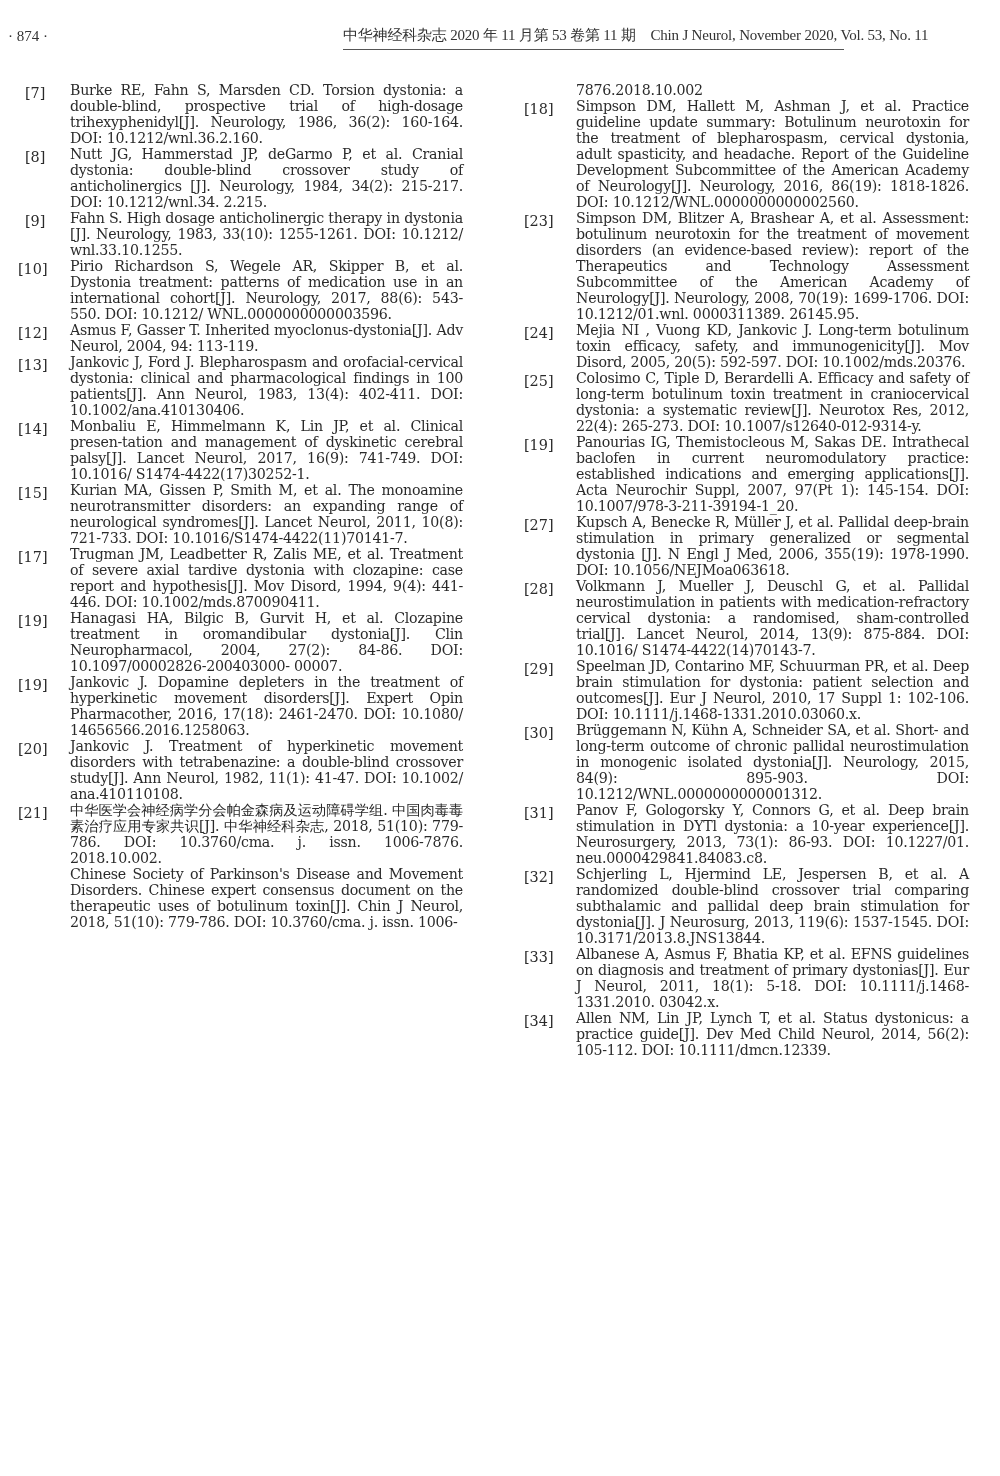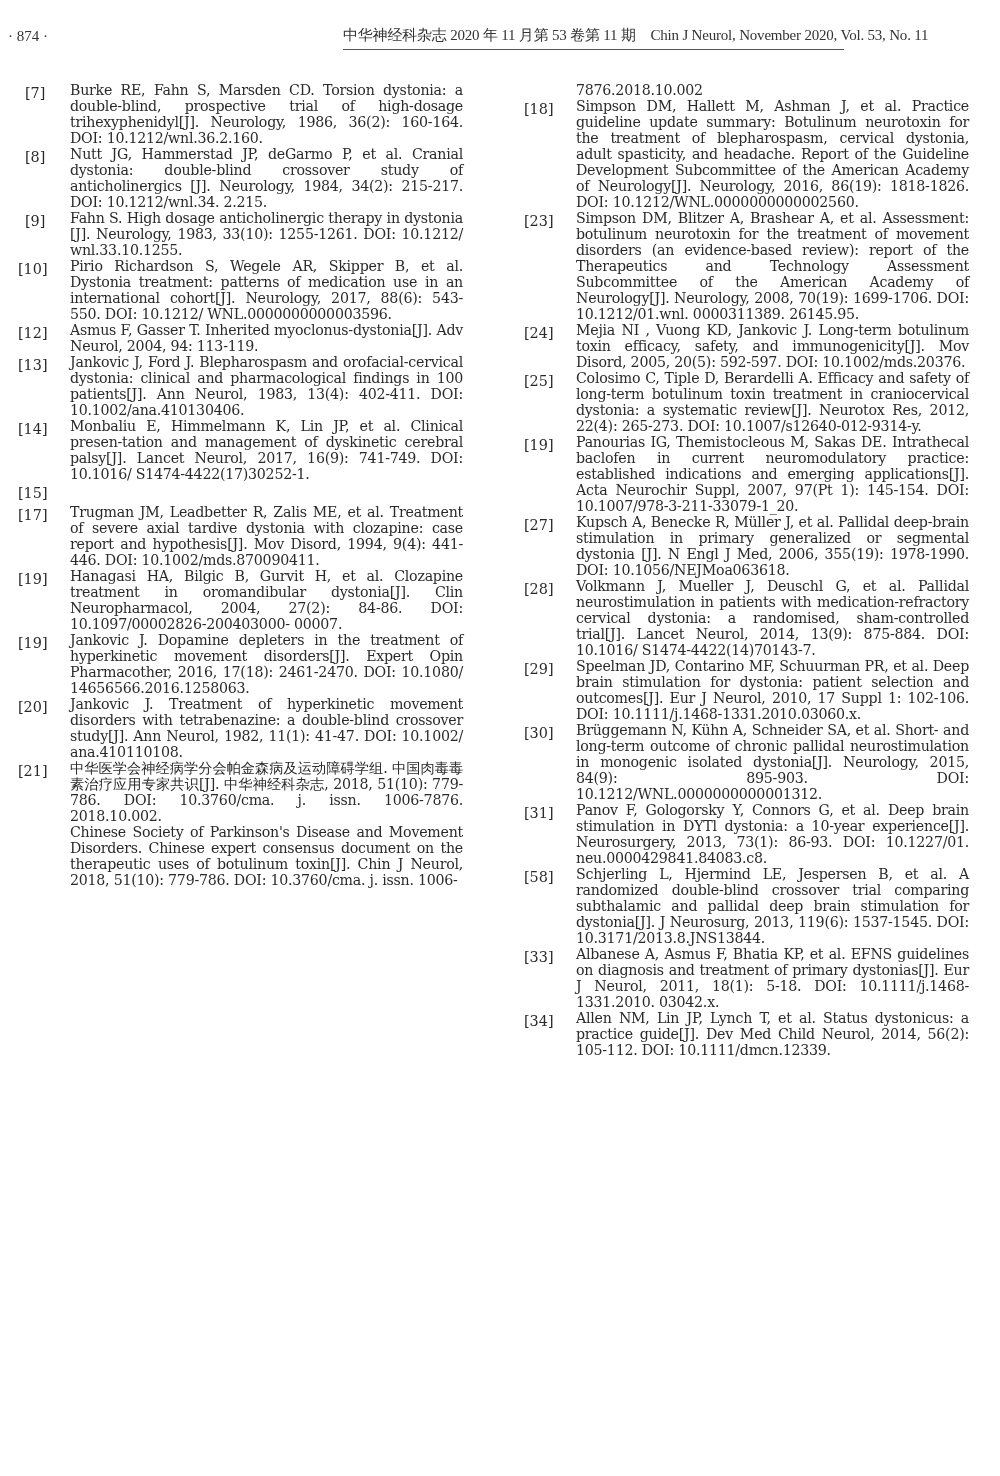--- a/index.html
+++ b/index.html
@@ -52,20 +52,21 @@
     <div class="ref">
       <div class="ref-num">[13]</div>
       <div class="ref-text">Jankovic J, Ford J. Blepharospasm and orofacial-cervical dystonia: clinical and pharmacological findings in 100 patients[J]. Ann Neurol, 1983, 13(4): 402-411. DOI: 10.1002/ana.410130406.</div>
     </div>
     <div class="ref">
       <div class="ref-num">[14]</div>
       <div class="ref-text">Monbaliu E, Himmelmann K, Lin JP, et al. Clinical presen-tation and management of dyskinetic cerebral palsy[J]. Lancet Neurol, 2017, 16(9): 741-749. DOI: 10.1016/ S1474-4422(17)30252-1.</div>
     </div>
     <div class="ref">
       <div class="ref-num">[15]</div>
+      <div class="ref-text">Kurian MA, Gissen P, Smith M, et al. The monoamine neurotransmitter disorders: an expanding range of neurological syndromes[J]. Lancet Neurol, 2011, 10(8): 721-733. DOI: 10.1016/S1474-4422(11)70141-7.</div>
     </div>
     <div class="ref">
       <div class="ref-num">[17]</div>
       <div class="ref-text">Trugman JM, Leadbetter R, Zalis ME, et al. Treatment of severe axial tardive dystonia with clozapine: case report and hypothesis[J]. Mov Disord, 1994, 9(4): 441-446. DOI: 10.1002/mds.870090411.</div>
     </div>
     <div class="ref">
       <div class="ref-num">[19]</div>
       <div class="ref-text">Hanagasi HA, Bilgic B, Gurvit H, et al. Clozapine treatment in oromandibular dystonia[J]. Clin Neuropharmacol, 2004, 27(2): 84-86. DOI: 10.1097/00002826-200403000- 00007.</div>
     </div>
     <div class="ref">
@@ -100,21 +101,21 @@
     <div class="ref">
       <div class="ref-num">[24]</div>
       <div class="ref-text">Mejia NI , Vuong KD, Jankovic J. Long-term botulinum toxin efficacy, safety, and immunogenicity[J]. Mov Disord, 2005, 20(5): 592-597. DOI: 10.1002/mds.20376.</div>
     </div>
     <div class="ref">
       <div class="ref-num">[25]</div>
       <div class="ref-text">Colosimo C, Tiple D, Berardelli A. Efficacy and safety of long-term botulinum toxin treatment in craniocervical dystonia: a systematic review[J]. Neurotox Res, 2012, 22(4): 265-273. DOI: 10.1007/s12640-012-9314-y.</div>
     </div>
     <div class="ref">
       <div class="ref-num">[19]</div>
-      <div class="ref-text">Panourias IG, Themistocleous M, Sakas DE. Intrathecal baclofen in current neuromodulatory practice: established indications and emerging applications[J]. Acta Neurochir Suppl, 2007, 97(Pt 1): 145-154. DOI: 10.1007/978-3-211-33079-1_20.</div>
+      <div class="ref-text">Panourias IG, Themistocleous M, Sakas DE. Intrathecal baclofen in current neuromodulatory practice: established indications and emerging applications[J]. Acta Neurochir Suppl, 2007, 97(Pt 1): 145-154. DOI: 10.1007/978-3-211-39194-1_20.</div>
     </div>
     <div class="ref">
       <div class="ref-num">[27]</div>
       <div class="ref-text">Kupsch A, Benecke R, Müller J, et al. Pallidal deep-brain stimulation in primary generalized or segmental dystonia [J]. N Engl J Med, 2006, 355(19): 1978-1990. DOI: 10.1056/NEJMoa063618.</div>
     </div>
     <div class="ref">
       <div class="ref-num">[28]</div>
       <div class="ref-text">Volkmann J, Mueller J, Deuschl G, et al. Pallidal neurostimulation in patients with medication-refractory cervical dystonia: a randomised, sham-controlled trial[J]. Lancet Neurol, 2014, 13(9): 875-884. DOI: 10.1016/ S1474-4422(14)70143-7.</div>
     </div>
     <div class="ref">
@@ -123,21 +124,21 @@
     </div>
     <div class="ref">
       <div class="ref-num">[30]</div>
       <div class="ref-text">Brüggemann N, Kühn A, Schneider SA, et al. Short- and long-term outcome of chronic pallidal neurostimulation in monogenic isolated dystonia[J]. Neurology, 2015, 84(9): 895-903. DOI: 10.1212/WNL.0000000000001312.</div>
     </div>
     <div class="ref">
       <div class="ref-num">[31]</div>
       <div class="ref-text">Panov F, Gologorsky Y, Connors G, et al. Deep brain stimulation in DYTl dystonia: a 10-year experience[J]. Neurosurgery, 2013, 73(1): 86-93. DOI: 10.1227/01. neu.0000429841.84083.c8.</div>
     </div>
     <div class="ref">
-      <div class="ref-num">[58]</div>
+      <div class="ref-num">[32]</div>
       <div class="ref-text">Schjerling L, Hjermind LE, Jespersen B, et al. A randomized double-blind crossover trial comparing subthalamic and pallidal deep brain stimulation for dystonia[J]. J Neurosurg, 2013, 119(6): 1537-1545. DOI: 10.3171/2013.8.JNS13844.</div>
     </div>
     <div class="ref">
       <div class="ref-num">[33]</div>
       <div class="ref-text">Albanese A, Asmus F, Bhatia KP, et al. EFNS guidelines on diagnosis and treatment of primary dystonias[J]. Eur J Neurol, 2011, 18(1): 5-18. DOI: 10.1111/j.1468-1331.2010. 03042.x.</div>
     </div>
     <div class="ref">
       <div class="ref-num">[34]</div>
       <div class="ref-text">Allen NM, Lin JP, Lynch T, et al. Status dystonicus: a practice guide[J]. Dev Med Child Neurol, 2014, 56(2): 105-112. DOI: 10.1111/dmcn.12339.</div>
     </div>

